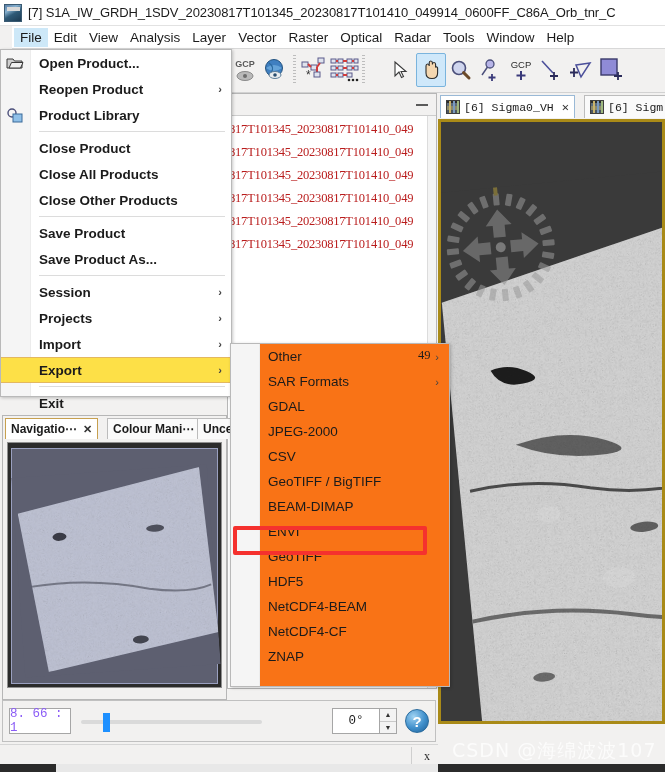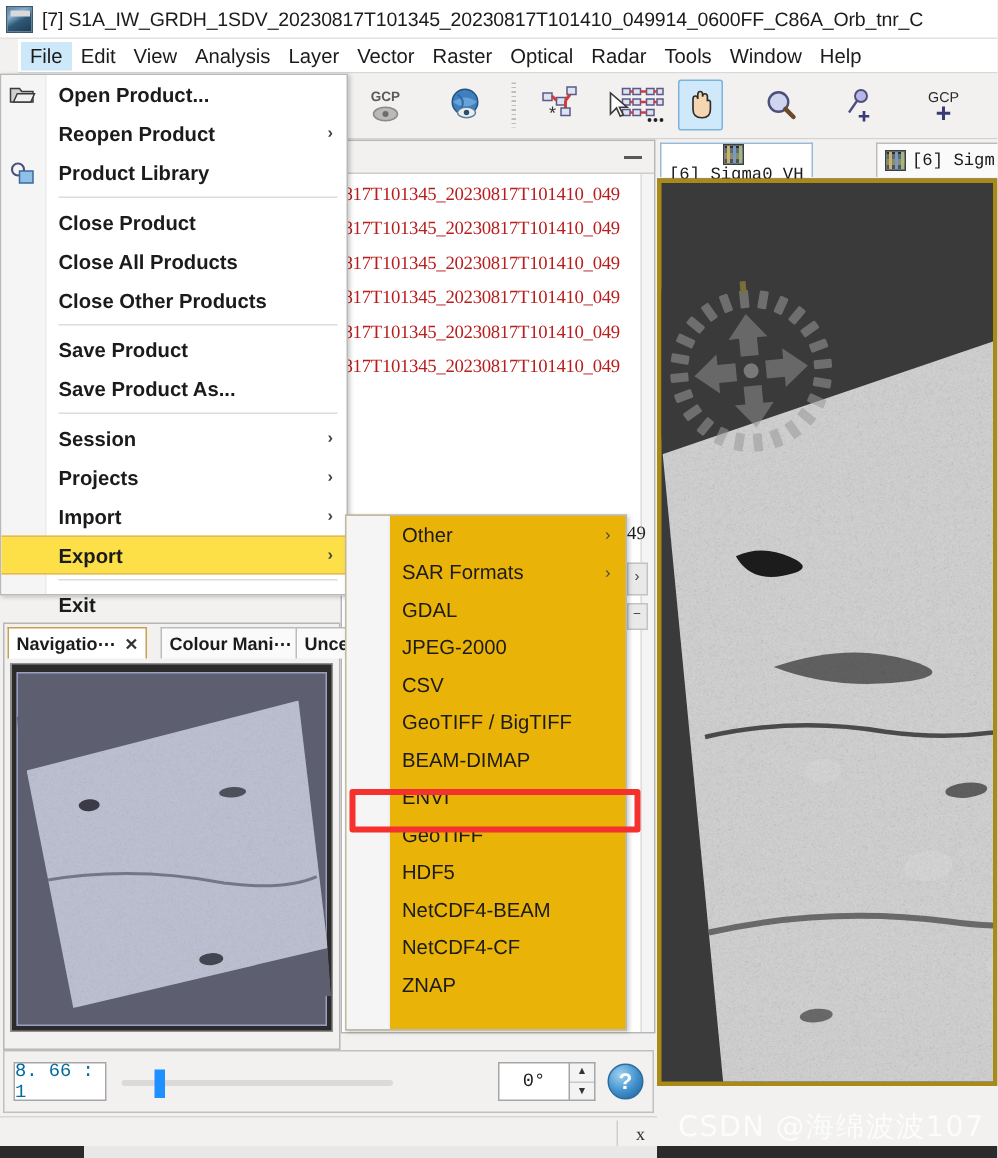--- a/index.html
+++ b/index.html
@@ -51,21 +51,21 @@
   .menubar .mi.active { background: #cde8f8; }
 
   
   .toolbar {
     position: absolute; left: 0; top: 49px; width: 665px; height: 44px;
     background: #f2f1f0;
     border-bottom: 1px solid #d2d2d2;
   }
   .tb-group { position: absolute; top: 0; height: 42px; display: flex; align-items: center; }
   .tbtn {
-    width: 30px; height: 34px; margin: 0 12px;
+    width: 30px; height: 34px; margin: 0 0;
     display: flex; align-items: center; justify-content: center;
     position: relative;
   }
   .tbtn.sel { background: #cfe8fa; border: 1px solid #7ab4dd; border-radius: 2px; }
   .tsep { width: 3px; height: 30px; margin: 0 3px;
      background: repeating-linear-gradient(to bottom,#bdbdbd 0 1px, transparent 1px 3px); }
 
   
   .filemenu {
     position: absolute; left: 0; top: 49px; width: 232px; height: 348px;
@@ -85,22 +85,22 @@
   .fm-item .arrow {
     position: absolute; right: 9px; top: 50%; transform: translateY(-50%);
     font-size: 11px; color: #444;
   }
   .fm-sep { height: 1px; margin: 3px 6px 3px 38px; background: #dcdcdc; }
   .fm-ico { position: absolute; left: 5px; top: 50%; transform: translateY(-50%);
             width: 18px; height: 16px; }
 
   
   .exportmenu {
-    position: absolute; left: 230px; top: 343px; width: 188px; height: 344px;
-    background: #eab308; border: 1px solid #b9b9b9;
+    position: absolute; left: 230px; top: 343px; width: 220px; height: 344px;
+    background: #f97316; border: 1px solid #b9b9b9;
     box-shadow: 1px 1px 3px rgba(0,0,0,.22);
     z-index: 45;
   }
   .exportmenu .gutter {
     position: absolute; left: 0; top: 0; width: 29px; height: 100%;
     background: #f5f5f5; border-right: 1px solid #ececec;
   }
   .ex-item {
     position: relative; height: 25px; display: flex; align-items: center;
     padding-left: 37px; font-size: 13.5px; color: #1b1b1b;
@@ -142,21 +142,21 @@
     background: #f2f1f0;
   }
   .tabrow { height: 26px; position: relative; background: #f2f1f0; }
   .vtab {
     position: absolute; top: 2px; height: 23px;
     display: flex; align-items: center; padding: 0 5px;
     font-family: "Liberation Mono", monospace; font-size: 11.5px; color: #1b1b1b;
     border: 1px solid #bcbcbc; border-bottom: none; background: #fafafa;
     white-space: nowrap;
   }
-  .vtab.active { background: #ffffff; border-color: #9ab9d6; flex-direction: column; }
+  .vtab.active { background: #ffffff; border-color: #9ab9d6; }
   .tabico {
     width: 14px; height: 14px; margin-right: 4px; flex: none;
     background:
       linear-gradient(to right, transparent 0 2px, #c9b36a 2px 4px, transparent 4px 6px, #7a9ac0 6px 8px, transparent 8px 10px, #9fb87f 10px 12px, transparent 12px 14px),
       linear-gradient(to bottom, #2b2b2b 0 2px, #5d6b7a 2px 5px, #8d8a6a 5px 9px, #4b5560 9px 14px);
     border: 1px solid #3e3e3e;
   }
   .tabx { margin-left: 8px; font-size: 12px; color: #333; }
 
   .imgview {
@@ -195,21 +195,21 @@
 
   
   .ctrlbar {
     position: absolute; left: 2px; top: 700px; width: 434px; height: 42px;
     background: #f2f1f0; border: 1px solid #c0c0c0;
     display: flex; align-items: center; padding: 0 6px;
   }
   .zoomfield {
     width: 62px; height: 26px; border: 1px solid #a6a6a6; background: #fff;
     display: flex; align-items: center; justify-content: center;
-    font-family: "Liberation Mono", monospace; font-size: 12.5px; color: #0369a1;
+    font-family: "Liberation Mono", monospace; font-size: 12.5px; color: #8b5cf6;
   }
   .slider { position: relative; flex: 1; margin: 0 10px; height: 20px; }
   .slider .track {
     position: absolute; left: 0; right: 60px; top: 9px; height: 4px;
     background: #dadada; border-radius: 2px;
   }
   .slider .thumb {
     position: absolute; left: 22px; top: 2px; width: 7px; height: 19px;
     background: #1e90ff;
   }

